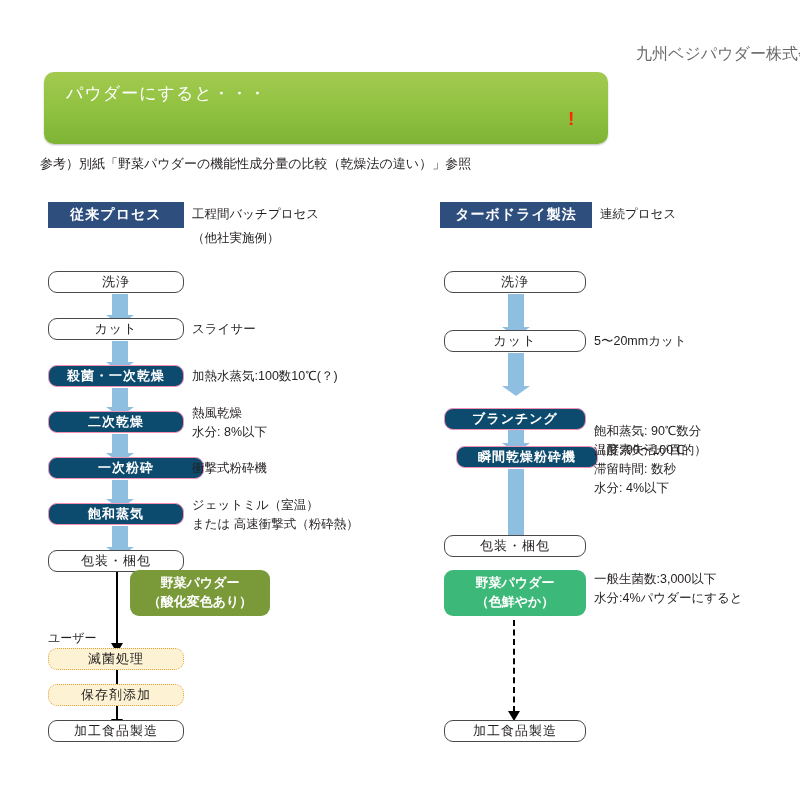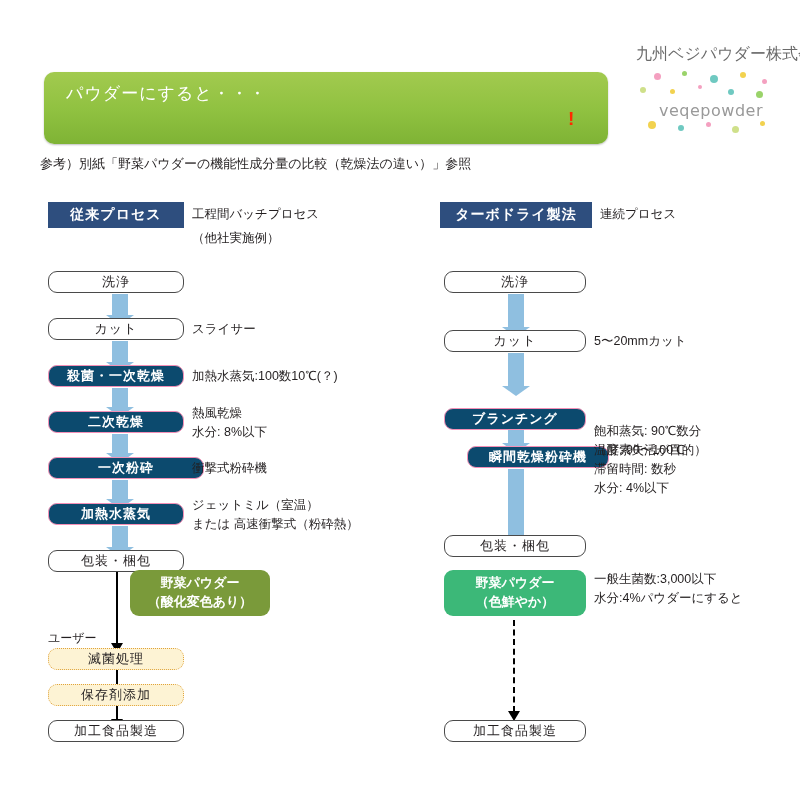--- a/index.html
+++ b/index.html
@@ -200,38 +200,20 @@
     position: absolute;
     font-size: 12px;
     color: #231f20;
   }
 </style>
 </head>
 <body>
 
 <div class="brand">
   <div class="brand-company">九州ベジパウダー株式会社</div>
-  <div class="brand-logo">
-    <span class="dot" style="left:18px; top:2px;  width:7px;  height:7px;  background:#f4a0c0;"></span>
-    <span class="dot" style="left:46px; top:0px;  width:5px;  height:5px;  background:#9ad36a;"></span>
-    <span class="dot" style="left:74px; top:4px;  width:8px;  height:8px;  background:#6fc9c1;"></span>
-    <span class="dot" style="left:104px;top:1px;  width:6px;  height:6px;  background:#f2d24f;"></span>
-    <span class="dot" style="left:126px;top:8px;  width:5px;  height:5px;  background:#f4a0c0;"></span>
-    <span class="dot" style="left:4px;  top:16px; width:6px;  height:6px;  background:#cfe08a;"></span>
-    <span class="dot" style="left:34px; top:18px; width:5px;  height:5px;  background:#f2d24f;"></span>
-    <span class="dot" style="left:62px; top:14px; width:4px;  height:4px;  background:#f4a0c0;"></span>
-    <span class="dot" style="left:92px; top:18px; width:6px;  height:6px;  background:#6fc9c1;"></span>
-    <span class="dot" style="left:120px;top:20px; width:7px;  height:7px;  background:#9ad36a;"></span>
-    <div class="brand-word">veqepowder</div>
-    <span class="dot" style="left:12px; top:50px; width:8px;  height:8px;  background:#f2d24f;"></span>
-    <span class="dot" style="left:42px; top:54px; width:6px;  height:6px;  background:#6fc9c1;"></span>
-    <span class="dot" style="left:70px; top:51px; width:5px;  height:5px;  background:#f4a0c0;"></span>
-    <span class="dot" style="left:96px; top:55px; width:7px;  height:7px;  background:#cfe08a;"></span>
-    <span class="dot" style="left:124px;top:50px; width:5px;  height:5px;  background:#f2d24f;"></span>
-  </div>
 </div>
 
 <div class="banner">
   <div class="banner-line1">パウダーにすると・・・</div>
   <div class="banner-mark">!</div>
 </div>
 
 <div class="ref-note">参考）別紙「野菜パウダーの機能性成分量の比較（乾燥法の違い）」参照</div>
 
 <div class="col-title" style="left:48px; top:202px; width:136px;">従来プロセス</div>
@@ -243,21 +225,21 @@
 <div class="arrow-blue" style="left:112px; top:388px; height:20px;"></div>
 <div class="arrow-blue" style="left:112px; top:434px; height:20px;"></div>
 <div class="arrow-blue" style="left:112px; top:480px; height:20px;"></div>
 <div class="arrow-blue" style="left:112px; top:526px; height:22px;"></div>
 
 <div class="box box-white" style="left:48px; top:271px; width:136px;">洗浄</div>
 <div class="box box-white" style="left:48px; top:318px; width:136px;">カット</div>
 <div class="box box-pink" style="left:48px; top:365px; width:136px;">殺菌・一次乾燥</div>
 <div class="box box-pink" style="left:48px; top:411px; width:136px;">二次乾燥</div>
 <div class="box box-pink" style="left:48px; top:457px; width:156px;">一次粉砕</div>
-<div class="box box-pink" style="left:48px; top:503px; width:136px;">加熱水蒸気</div>
+<div class="box box-pink" style="left:48px; top:503px; width:136px;">飽和蒸気</div>
 <div class="box box-white" style="left:48px; top:550px; width:136px;">包装・梱包</div>
 
 <div class="side-note" style="left:192px; top:320px;">スライサー</div>
 <div class="side-note" style="left:192px; top:367px;">加熱水蒸気:100数10℃(？)</div>
 <div class="side-note" style="left:192px; top:404px;">熱風乾燥
 水分: 8%以下</div>
 <div class="side-note" style="left:192px; top:459px;">衝撃式粉砕機</div>
 <div class="side-note" style="left:192px; top:496px;">ジェットミル（室温）
 または 高速衝撃式（粉砕熱）</div>
 
@@ -279,21 +261,21 @@
 <div class="col-sub" style="left:600px; top:206px;">連続プロセス</div>
 
 <div class="arrow-blue" style="left:508px; top:294px; height:34px;"></div>
 <div class="arrow-blue" style="left:508px; top:353px; height:34px;"></div>
 <div class="arrow-blue" style="left:508px; top:410px; height:34px;"></div>
 <div class="arrow-blue" style="left:508px; top:469px; height:70px;"></div>
 
 <div class="box box-white" style="left:444px; top:271px; width:142px;">洗浄</div>
 <div class="box box-white" style="left:444px; top:330px; width:142px;">カット</div>
 <div class="box box-pink" style="left:444px; top:388px; width:142px;margin-top:20px;">ブランチング</div>
-<div class="box box-pink" style="left:467px; top:446px; width:142px;">瞬間乾燥粉砕機</div>
+<div class="box box-pink" style="left:456px; top:446px; width:142px;">瞬間乾燥粉砕機</div>
 <div class="box box-white" style="left:444px; top:535px; width:142px;">包装・梱包</div>
 
 <div class="side-note" style="left:594px; top:332px;">5〜20mmカット</div>
 <div class="side-note" style="left:594px; top:386px;margin-top:36px;">飽和蒸気: 90℃数分
 （酵素失活が目的）</div>
 <div class="side-note" style="left:594px; top:441px;">温度: 90〜100℃
 滞留時間: 数秒
 水分: 4%以下</div>
 
 <div class="box-green-round g-bright" style="left:444px; top:570px; width:142px; height:46px;">

